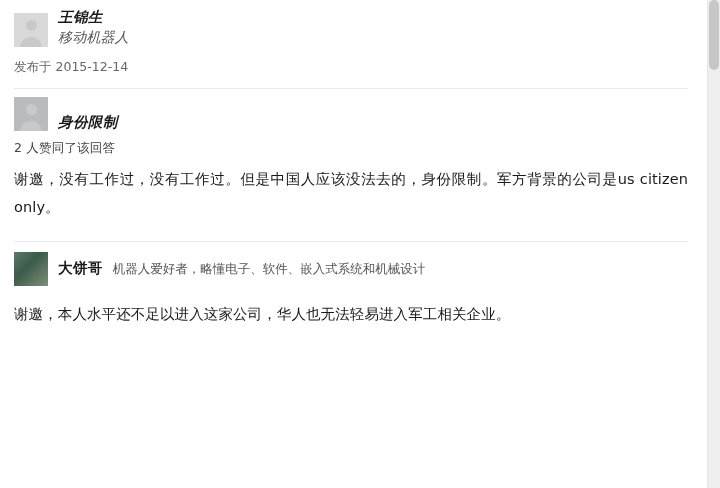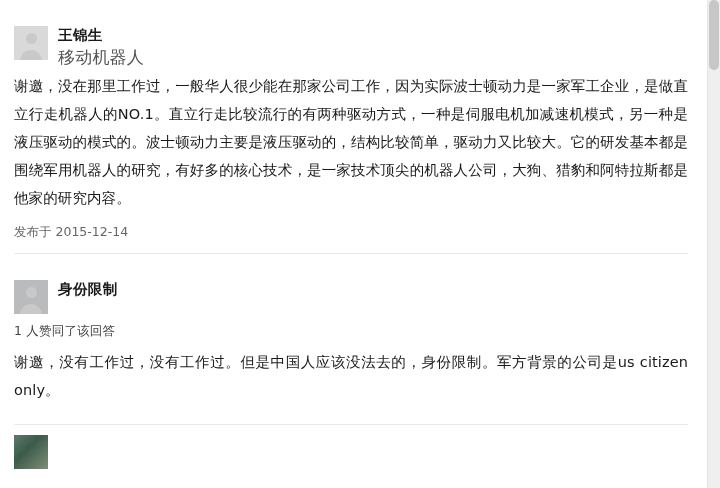--- a/index.html
+++ b/index.html
@@ -48,22 +48,23 @@
     width: 706px;
     height: 488px;
     box-sizing: border-box;
     padding: 0 18px 0 14px;
   }
   .answer {
     position: relative;
   }
   .author-row {
     display: flex;
-    align-items: flex-start;
-    padding-top: 26px;
+    align-items: flex-end;
+    padding-top: 8px;
+    font-style: italic;
   }
   .avatar {
     width: 34px;
     height: 34px;
     background: #d9d9d9;
     flex: 0 0 34px;
     position: relative;
     overflow: hidden;
   }
   .avatar.dark {
@@ -96,21 +97,21 @@
     margin-left: 10px;
     line-height: 1.25;
   }
   .author-name {
     font-size: 14.5px;
     font-weight: bold;
     color: #1a1a1a;
     letter-spacing: 0.4px;
   }
   .author-bio {
-    font-size: 17px;
+    font-size: 14px;
     color: #555555;
     margin-top: 3px;
     letter-spacing: 0.2px;
   }
   .author-inline {
     display: flex;
     align-items: center;
     padding-top: 10px;
   }
   .author-inline .author-meta-inline {
@@ -162,43 +163,46 @@
       <div class="author-row">
         <div class="avatar">
           <div class="head"></div>
           <div class="body"></div>
         </div>
         <div class="author-meta">
           <div class="author-name">王锦生</div>
           <div class="author-bio">移动机器人</div>
         </div>
       </div>
-      <div class="body-text">谢邀，没在那里工作过，一般华人很少能在那家公司工作，因为实际波士顿动力是一家军工企业，是做直立行走机器人的NO.1。直立行走比较流行的有两种驱动方式，一种是伺服电机加减速机模式，另一种是液压驱动的模式的。波士顿动力主要是液压驱动的，结构比较简单，驱动力又比较大。它的研发基本都是围绕军用机器人的研究，有好多的核心技术，是一家技术顶尖的机器人公司，大狗、猎豹和阿特拉斯都是他家的研究内容。</div>
       <div class="pub-line">发布于 2015-12-14</div>
       <div class="divider"></div>
     </div>
 
     <div class="answer">
       <div class="author-row">
         <div class="avatar dark">
           <div class="head"></div>
           <div class="body"></div>
         </div>
         <div class="author-meta">
           <div class="author-name">身份限制</div>
         </div>
       </div>
-      <div class="vote-line">1 人赞同了该回答</div>
+      <div class="vote-line">2 人赞同了该回答</div>
       <div class="body-text">谢邀，没有工作过，没有工作过。但是中国人应该没法去的，身份限制。军方背景的公司是us citizen only。</div>
       <div class="divider" style="margin-top:20px;"></div>
     </div>
 
     <div class="answer">
       <div class="author-inline">
         <div class="avatar photo"></div>
+        <div class="author-meta-inline">
+          <div class="author-name">大饼哥</div>
+          <div class="author-bio-inline">机器人爱好者，略懂电子、软件、嵌入式系统和机械设计</div>
+        </div>
       </div>
       <div class="body-text" style="padding-top:14px;">谢邀，本人水平还不足以进入这家公司，华人也无法轻易进入军工相关企业。</div>
     </div>
 
   </div>
 
   <div class="scroll-gutter">
     <div class="scroll-thumb"></div>
   </div>
 

